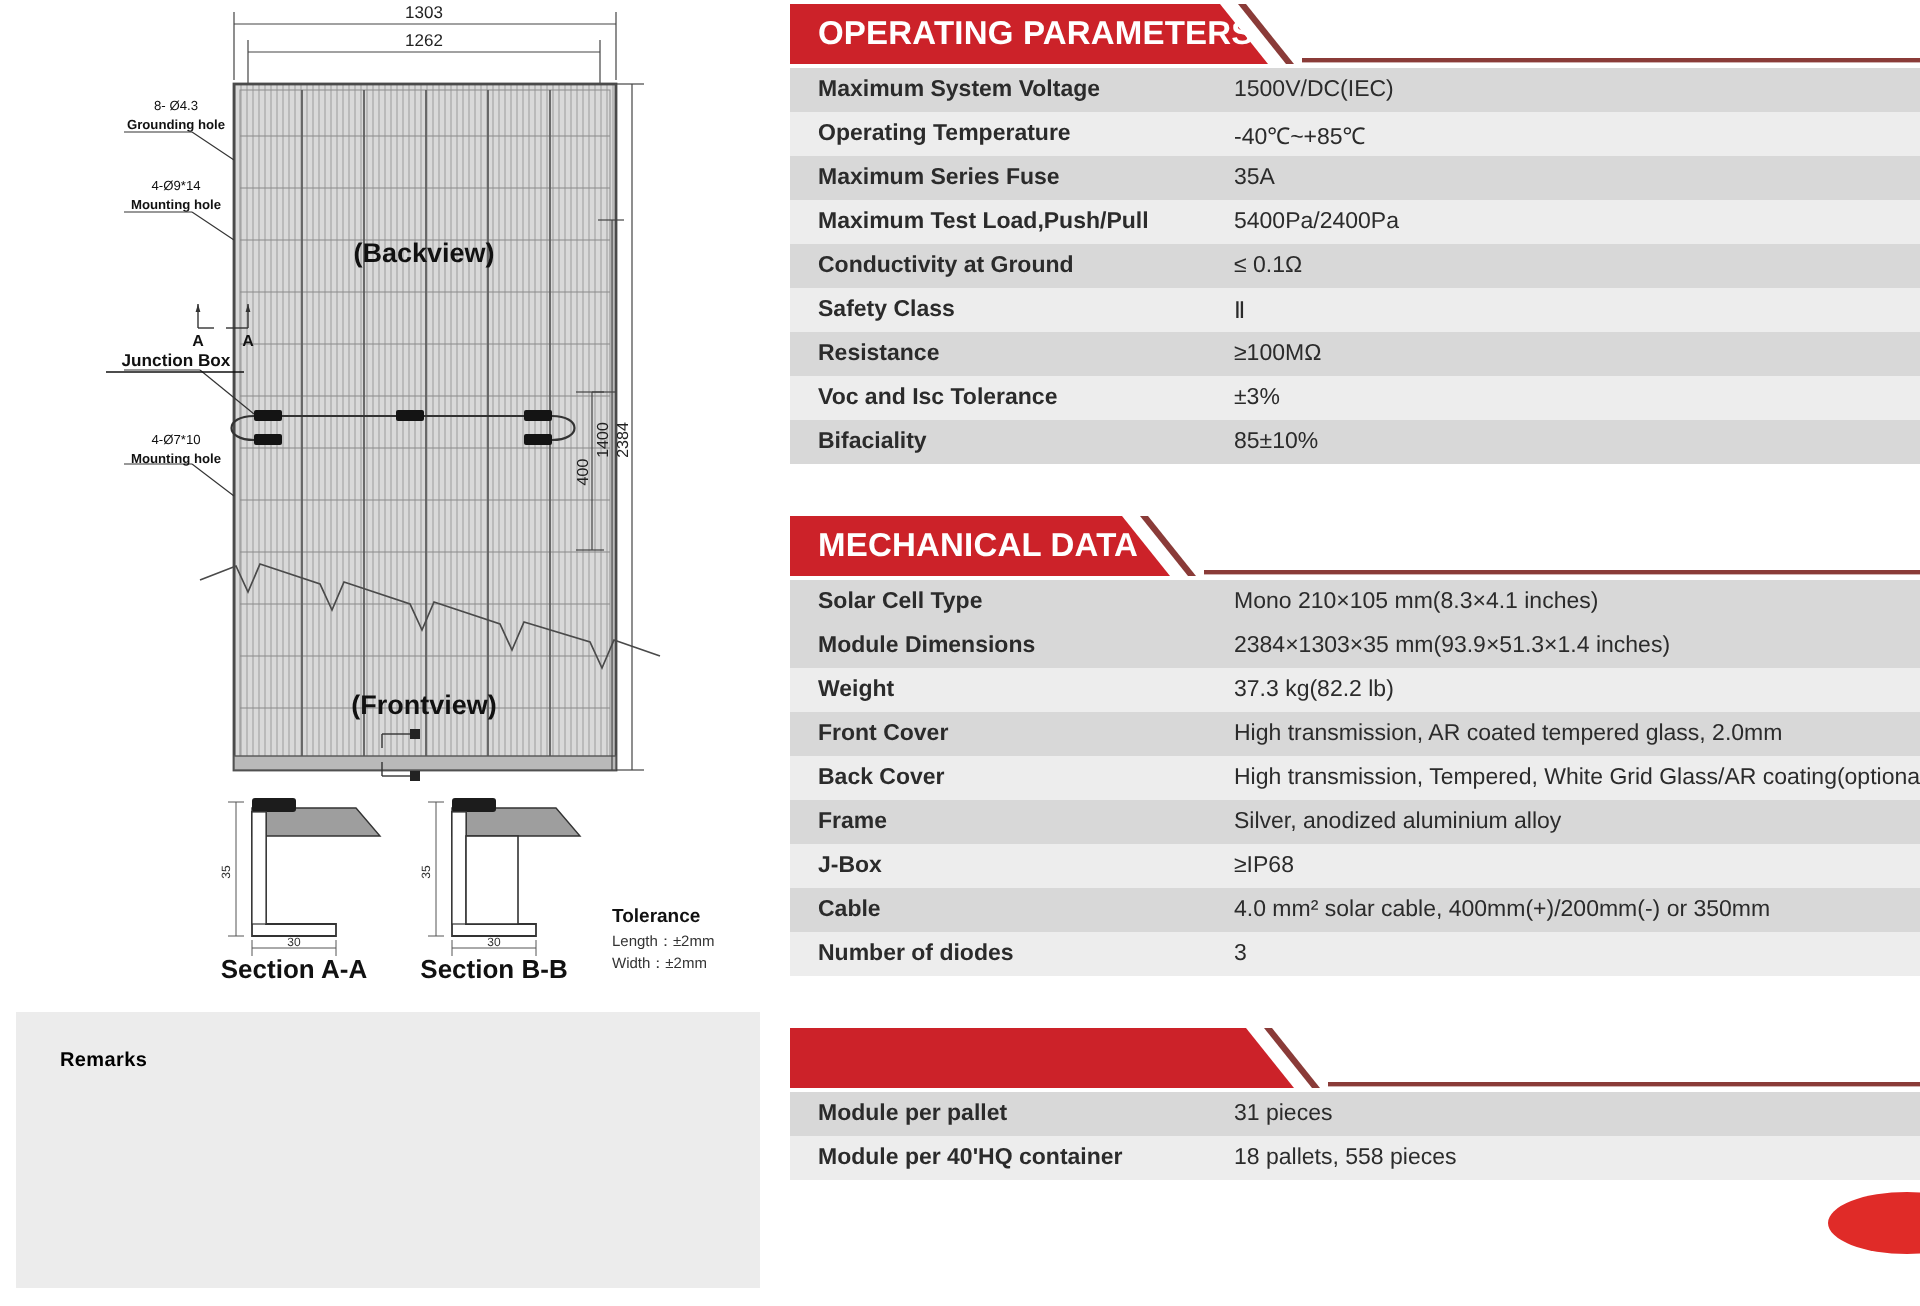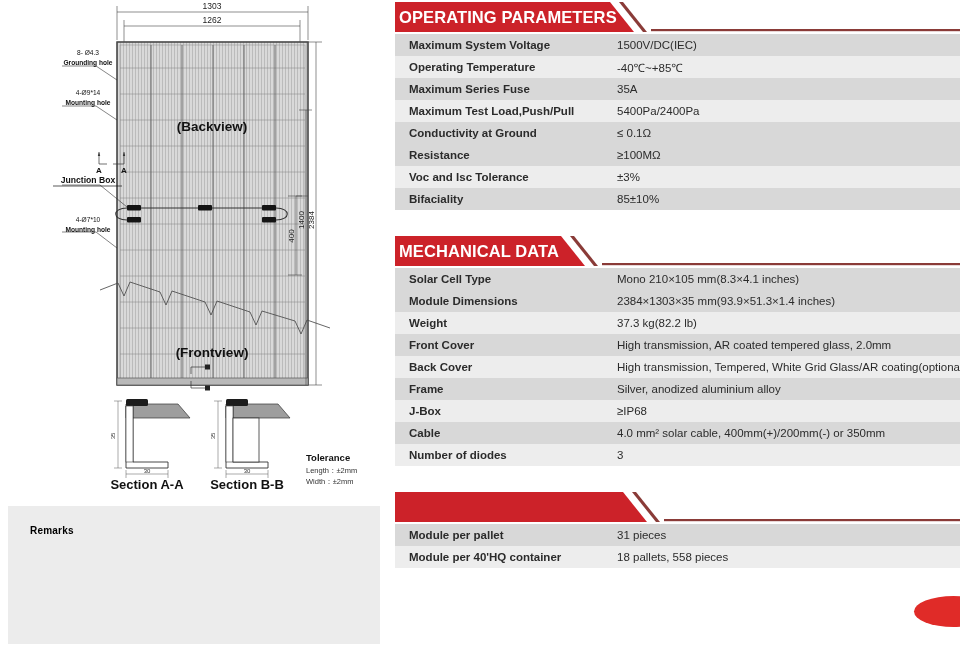--- a/index.html
+++ b/index.html
@@ -47,21 +47,21 @@
 
   
   .banner {
     position: relative;
     height: 34px;
     margin-bottom: 0px;
   }
   .banner-svg { position: absolute; left: 0; top: 0; }
   .banner-title {
     position: absolute;
-    left: 4px; top: 0; height: 34px;
+    left: 14px; top: 0; height: 34px;
     display: flex; align-items: center;
     font-size: 16.5px;
     font-weight: bold;
     color: #ffffff;
     letter-spacing: .1px;
     white-space: nowrap;
     z-index: 2;
   }
 
   table.spec {
@@ -342,20 +342,24 @@
               <td class="v">35A</td>
             </tr>
           <tr class="even">
               <td class="k">Maximum Test Load,Push/Pull</td>
               <td class="v">5400Pa/2400Pa</td>
             </tr>
           <tr class="odd">
               <td class="k">Conductivity at Ground</td>
               <td class="v">≤ 0.1Ω</td>
             </tr>
+          <tr class="even">
+              <td class="k">Safety Class</td>
+              <td class="v">Ⅱ</td>
+            </tr>
           <tr class="odd">
               <td class="k">Resistance</td>
               <td class="v">≥100MΩ</td>
             </tr>
           <tr class="even">
               <td class="k">Voc and Isc Tolerance</td>
               <td class="v">±3%</td>
             </tr>
           <tr class="odd">
               <td class="k">Bifaciality</td>

